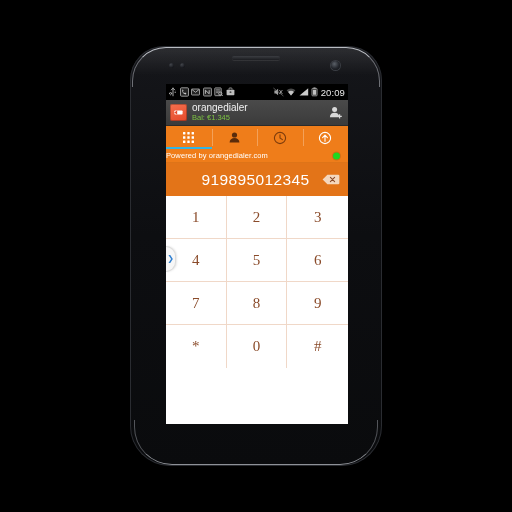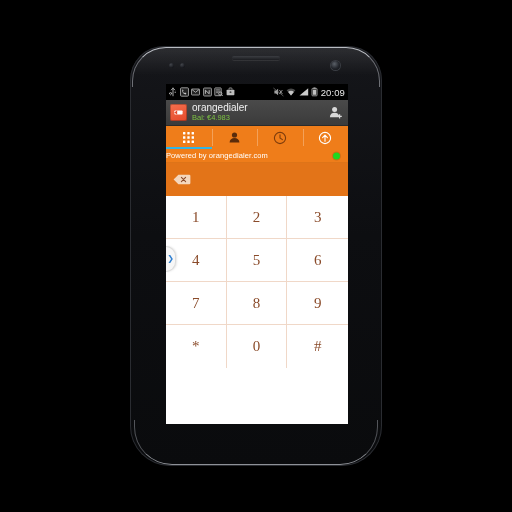--- a/index.html
+++ b/index.html
@@ -314,21 +314,21 @@
 
     <div id="title-bar">
       <div id="app-logo">
         <svg width="11" height="11" viewBox="0 0 11 11">
           <rect x="1.4" y="3.4" width="8.2" height="4.2" rx="0.8" fill="#ffffff"></rect>
           <path d="M1.4 5.5 L4.2 3.2 L4.2 7.8 z" fill="#e5482a"></path>
         </svg>
       </div>
       <div id="title-texts">
         <div id="app-name">orangedialer</div>
-        <div id="app-balance">Bal: €4.983</div>
+        <div id="app-balance">Bal: €1.345</div>
       </div>
       <div id="add-contact-btn">
         <svg width="15" height="15" viewBox="0 0 15 15">
           <circle cx="6.6" cy="4.4" r="2.5" fill="#d8d8d8"></circle>
           <path d="M1.9 12.2 c0-2.9 2.1-4.4 4.7-4.4 s4.7 1.5 4.7 4.4z" fill="#d8d8d8"></path>
           <path d="M11.6 9.2 v4.4 M9.4 11.4 h4.4" stroke="#d8d8d8" stroke-width="1.2"></path>
         </svg>
       </div>
     </div>
 
@@ -367,20 +367,21 @@
         </svg>
       </div>
     </div>
 
     <div id="powered-strip">
       <span id="powered-text">Powered by orangedialer.com</span>
       <span id="status-dot"></span>
     </div>
 
     <div id="number-area">
+      <span id="number-text">919895012345</span>
       <span id="backspace-btn">
         <svg width="18" height="11" viewBox="0 0 18 11">
           <path d="M5.4 0.7 H16.2 a1.2 1.2 0 0 1 1.2 1.2 V9.1 a1.2 1.2 0 0 1 -1.2 1.2 H5.4 L0.6 5.5 z" fill="#f4d7bd"></path>
           <path d="M8.4 3.4 L12.6 7.6 M12.6 3.4 L8.4 7.6" stroke="#8a4b2a" stroke-width="1.1" stroke-linecap="round"></path>
         </svg>
       </span>
     </div>
 
     <div id="keypad">
       <div class="key">1</div>

